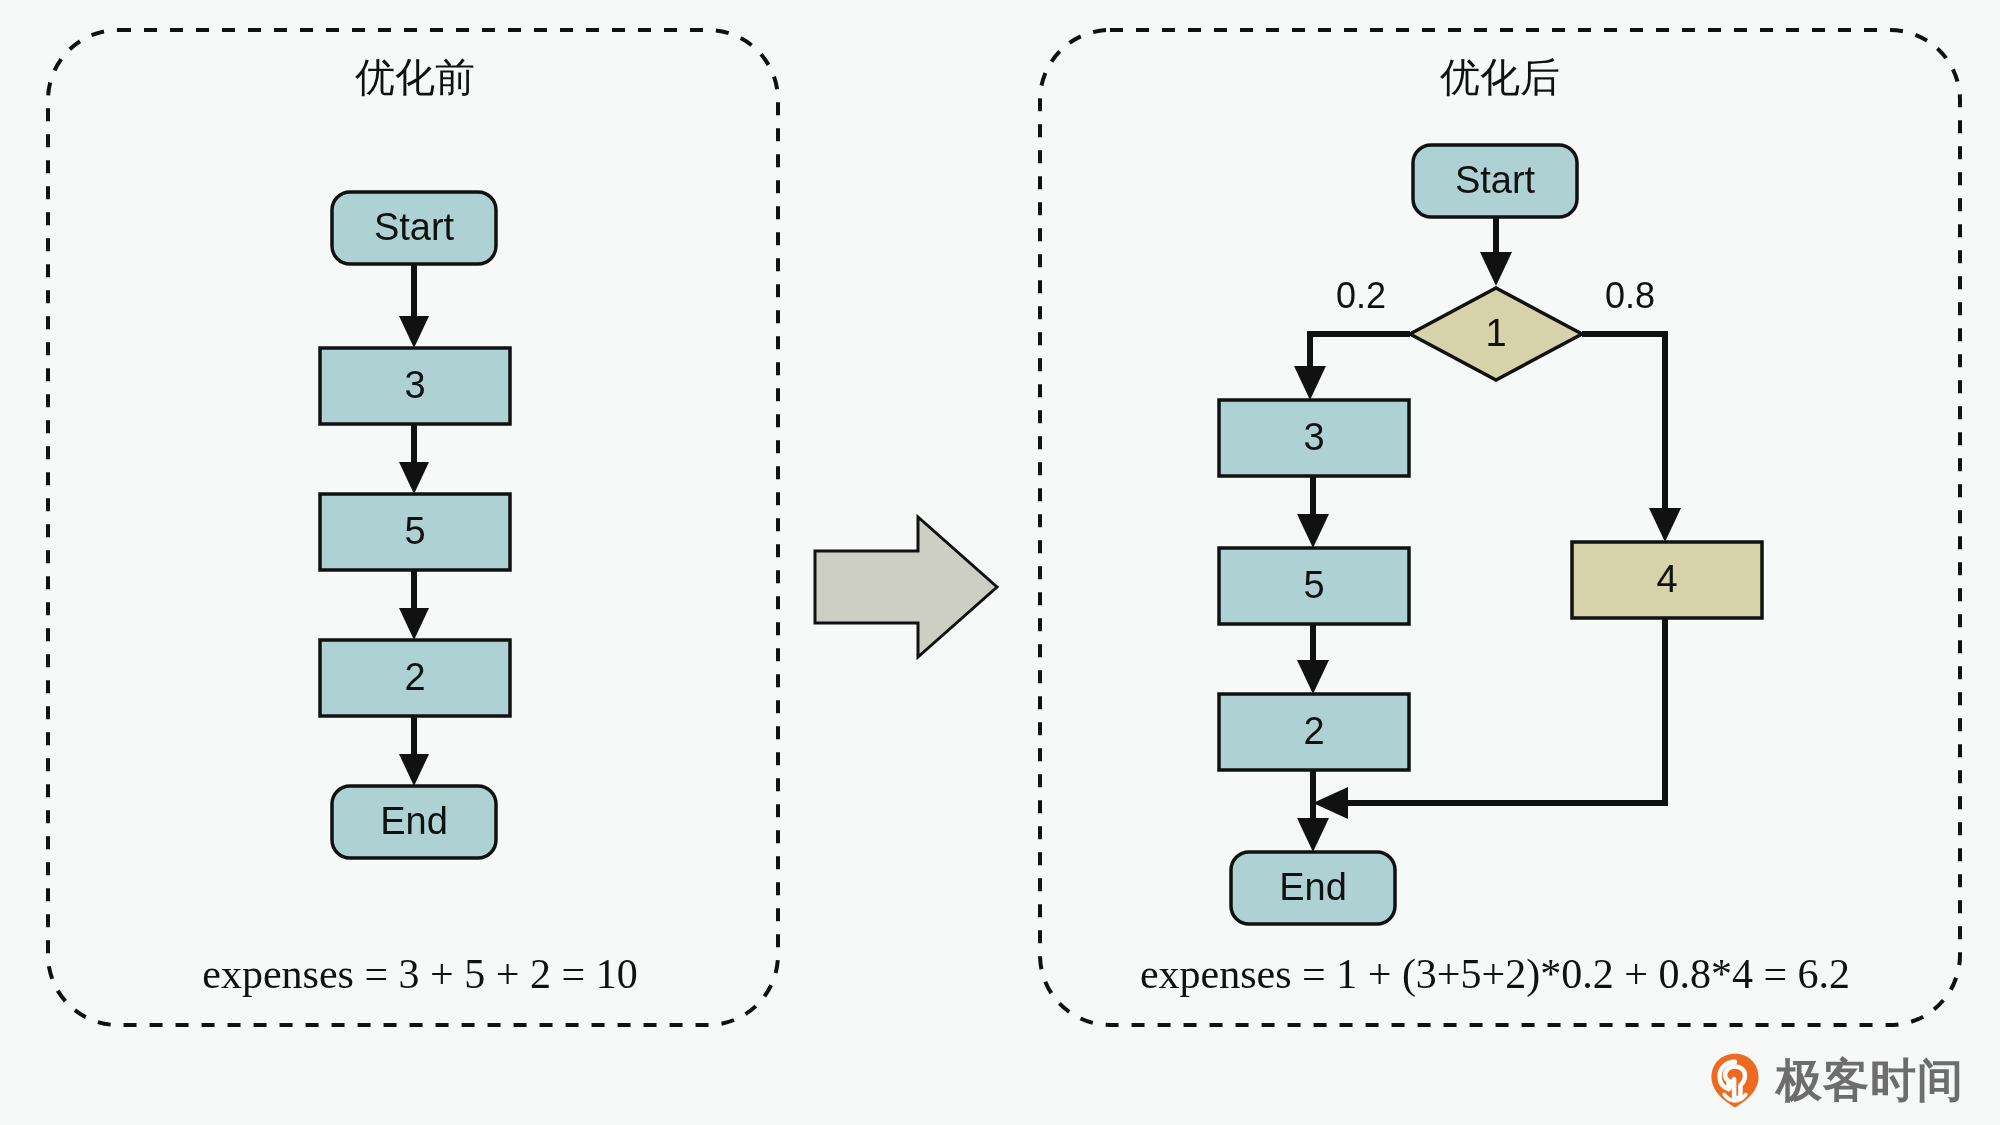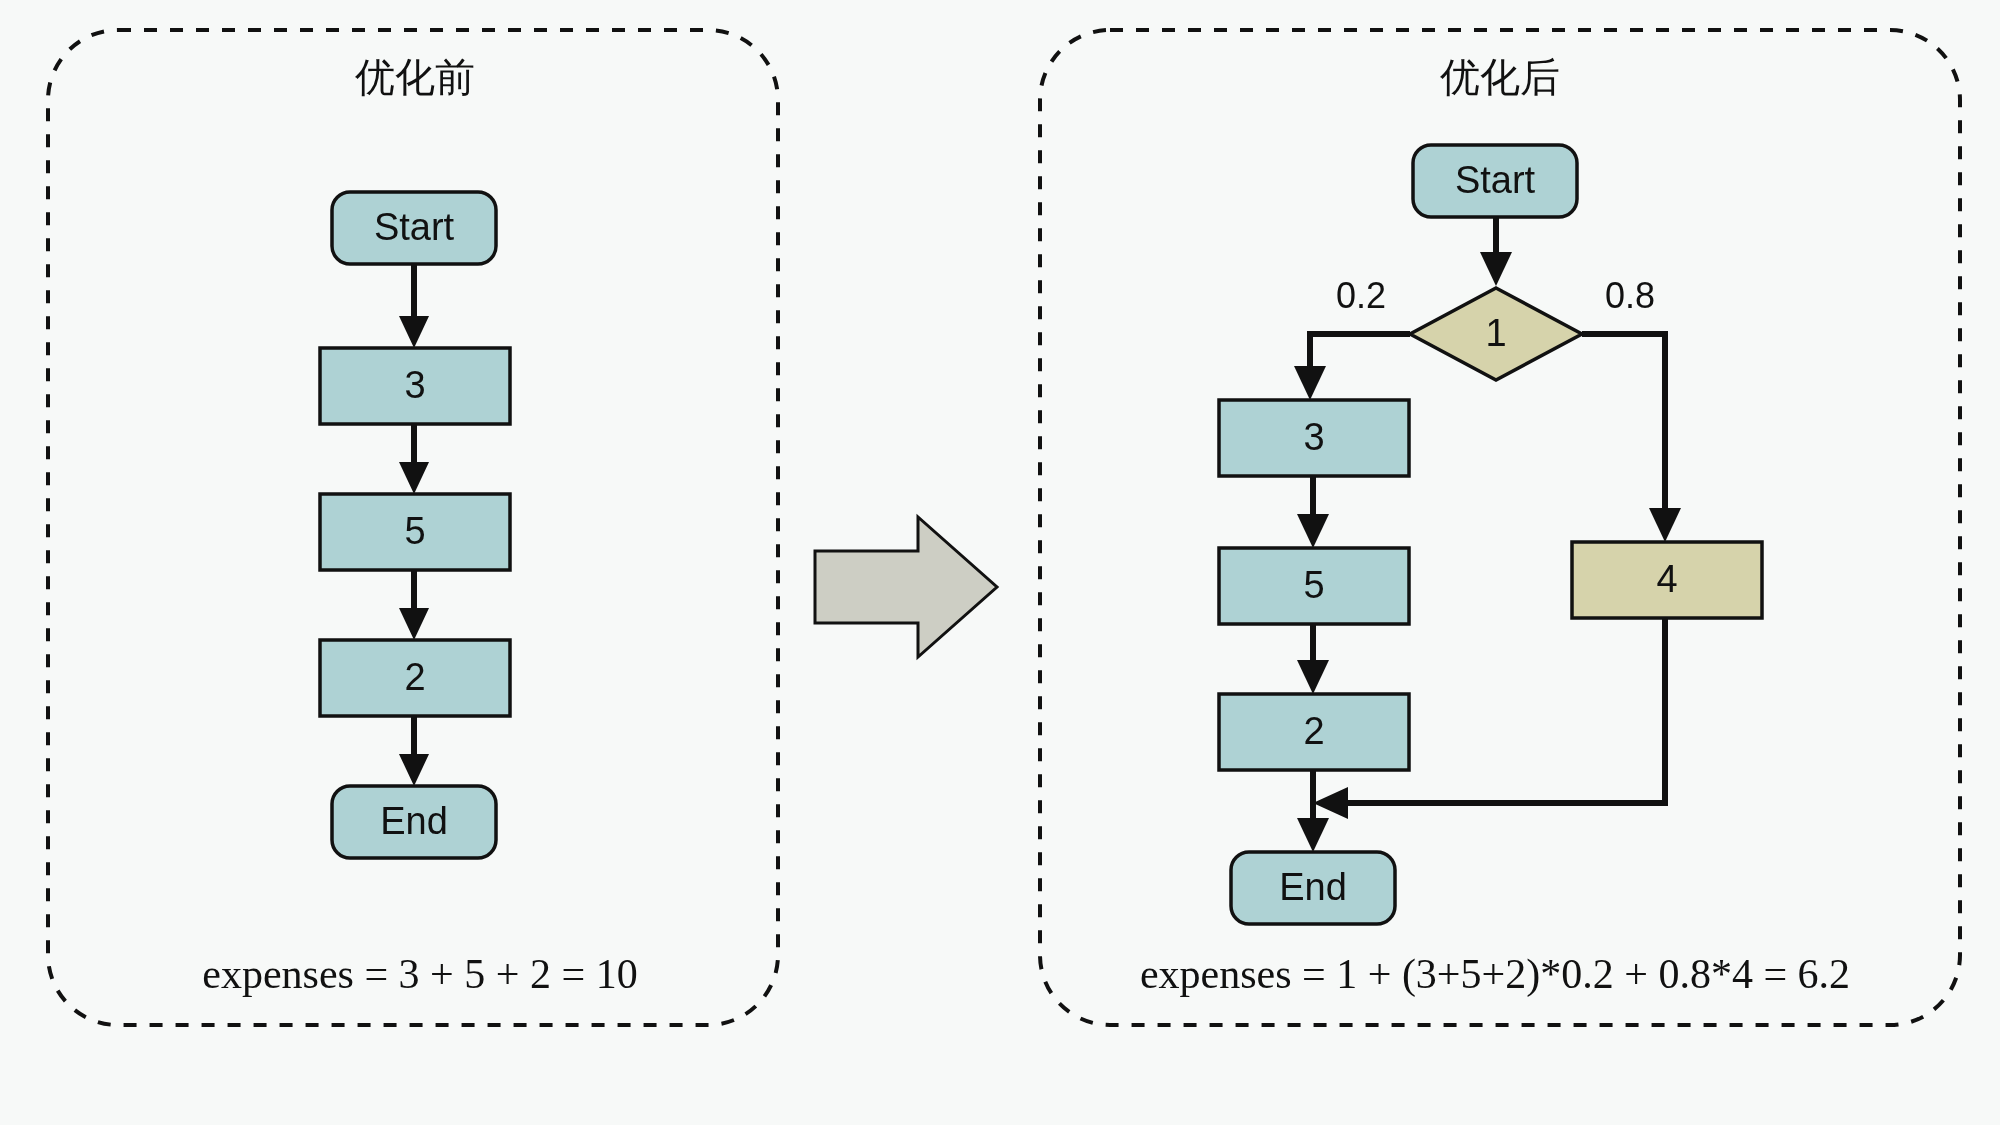--- a/index.html
+++ b/index.html
@@ -220,14 +220,22 @@
         <polygon class="arrowhead" points="1313,852 1297,818 1329,818"></polygon>
       </g>
 
       <rect class="node-box node-teal" x="1231" y="852" width="164" height="72" rx="18" ry="18"></rect>
       <text class="node-label" x="1313" y="890">End</text>
 
       <text class="formula" x="1495" y="978">expenses = 1 + (3+5+2)*0.2 + 0.8*4 = 6.2</text>
     </g>
   </svg>
 
+  <div class="watermark">
+    <svg class="wm-logo" viewBox="0 0 64 64">
+      <path d="M32 3 C17 3 6 14 6 29 C6 41 15 51 24 57 C28 60 31 62 32 62 C33 62 36 60 40 57 C49 51 58 41 58 29 C58 14 47 3 32 3 Z" fill="#ef6a21"></path>
+      <path d="M32 12 C22 12 15 19 15 28 C15 35 19 40 25 42 L25 33 C22 31 21 29 21 27 C21 21 26 17 32 17 C38 17 43 21 43 27 C43 33 38 38 38 38 L38 52 L31 52 L31 31 L25 42" fill="none" stroke="#ffffff" stroke-width="5" stroke-linejoin="round" stroke-linecap="round"></path>
+      <path d="M20 48 C24 53 29 55 32 55 C35 55 40 53 44 48" fill="none" stroke="#ffffff" stroke-width="4" stroke-linecap="round"></path>
+    </svg>
+    <span class="wm-text">极客时间</span>
+  </div>
 
 </div>
 
 </body></html>

